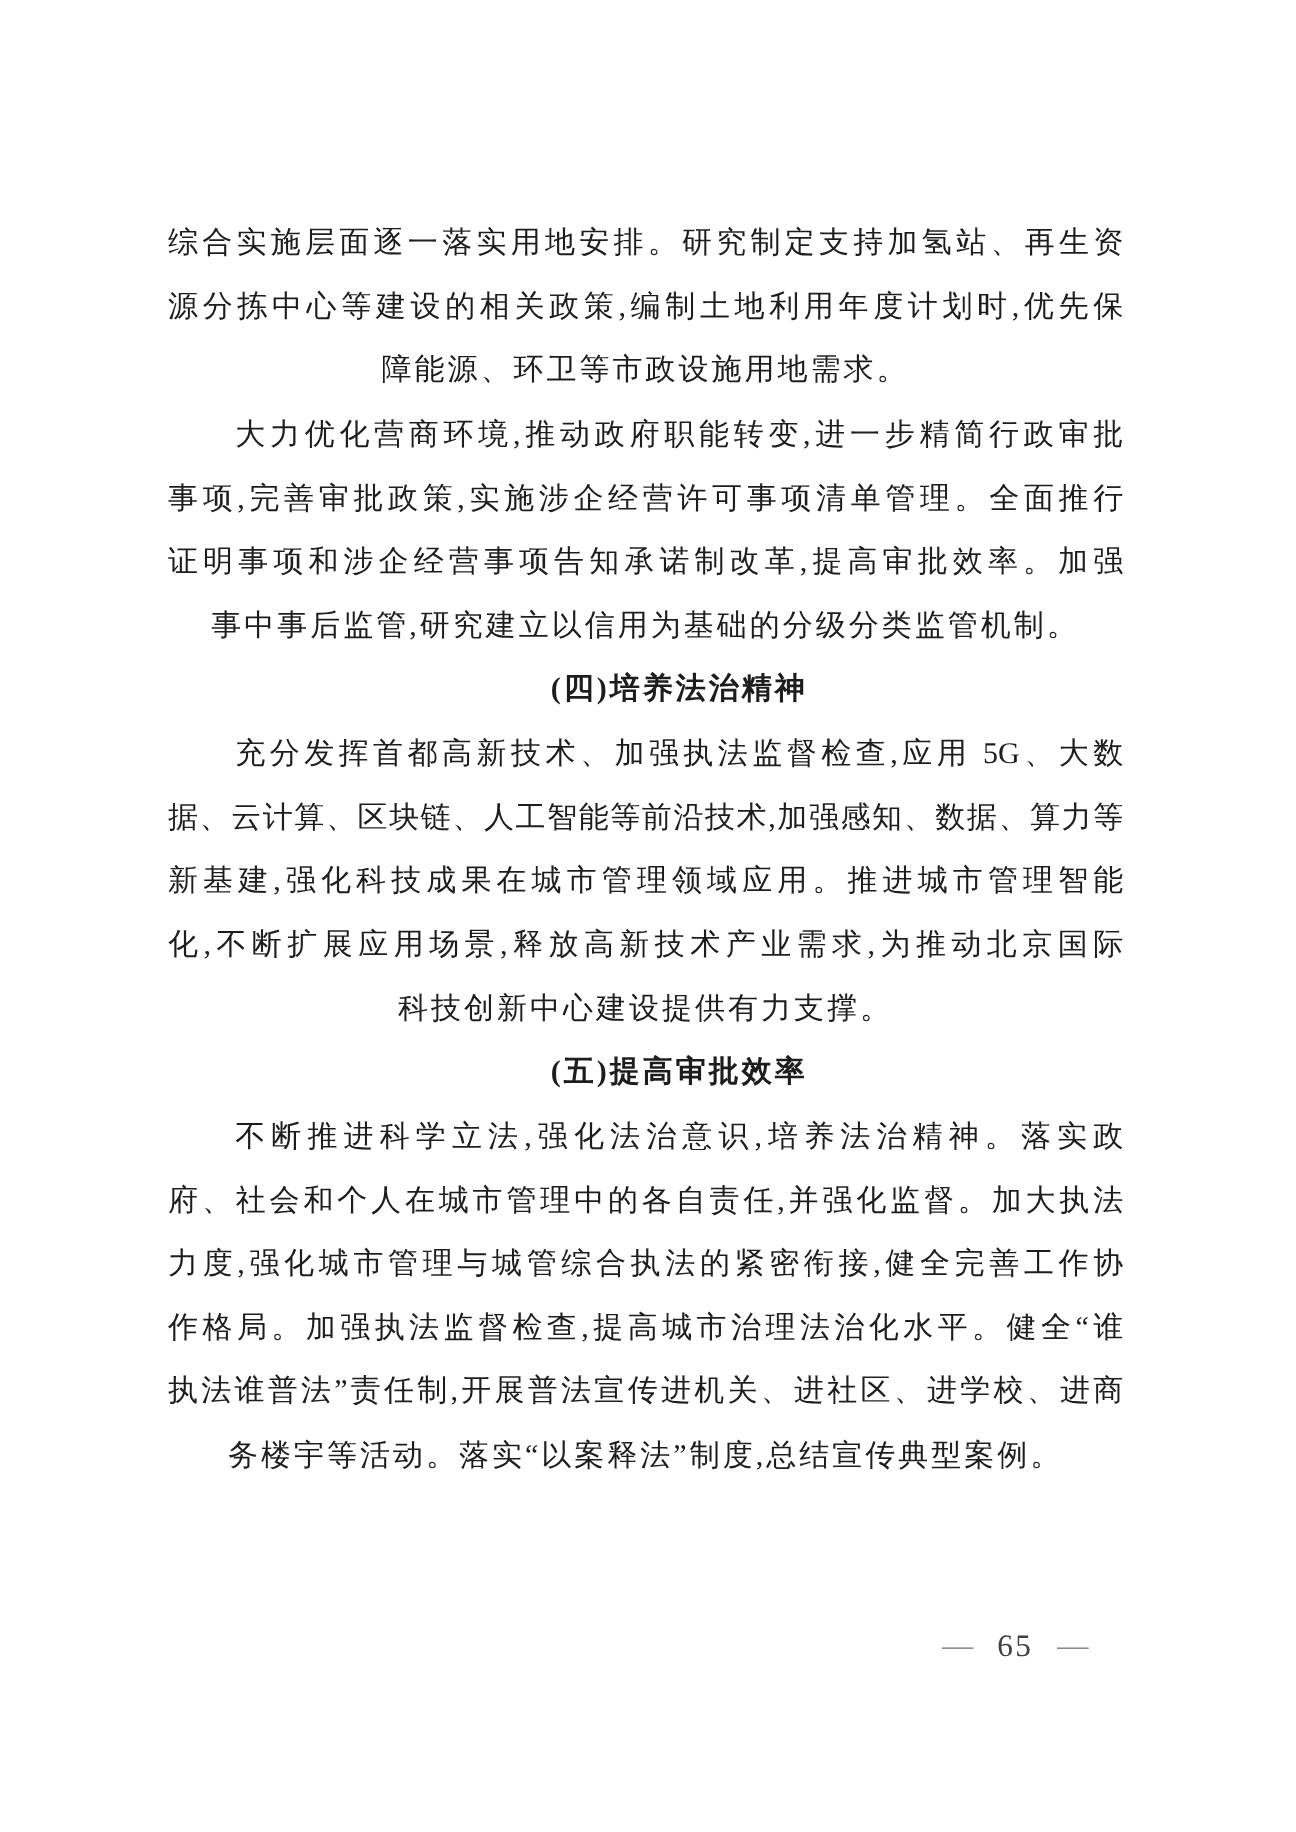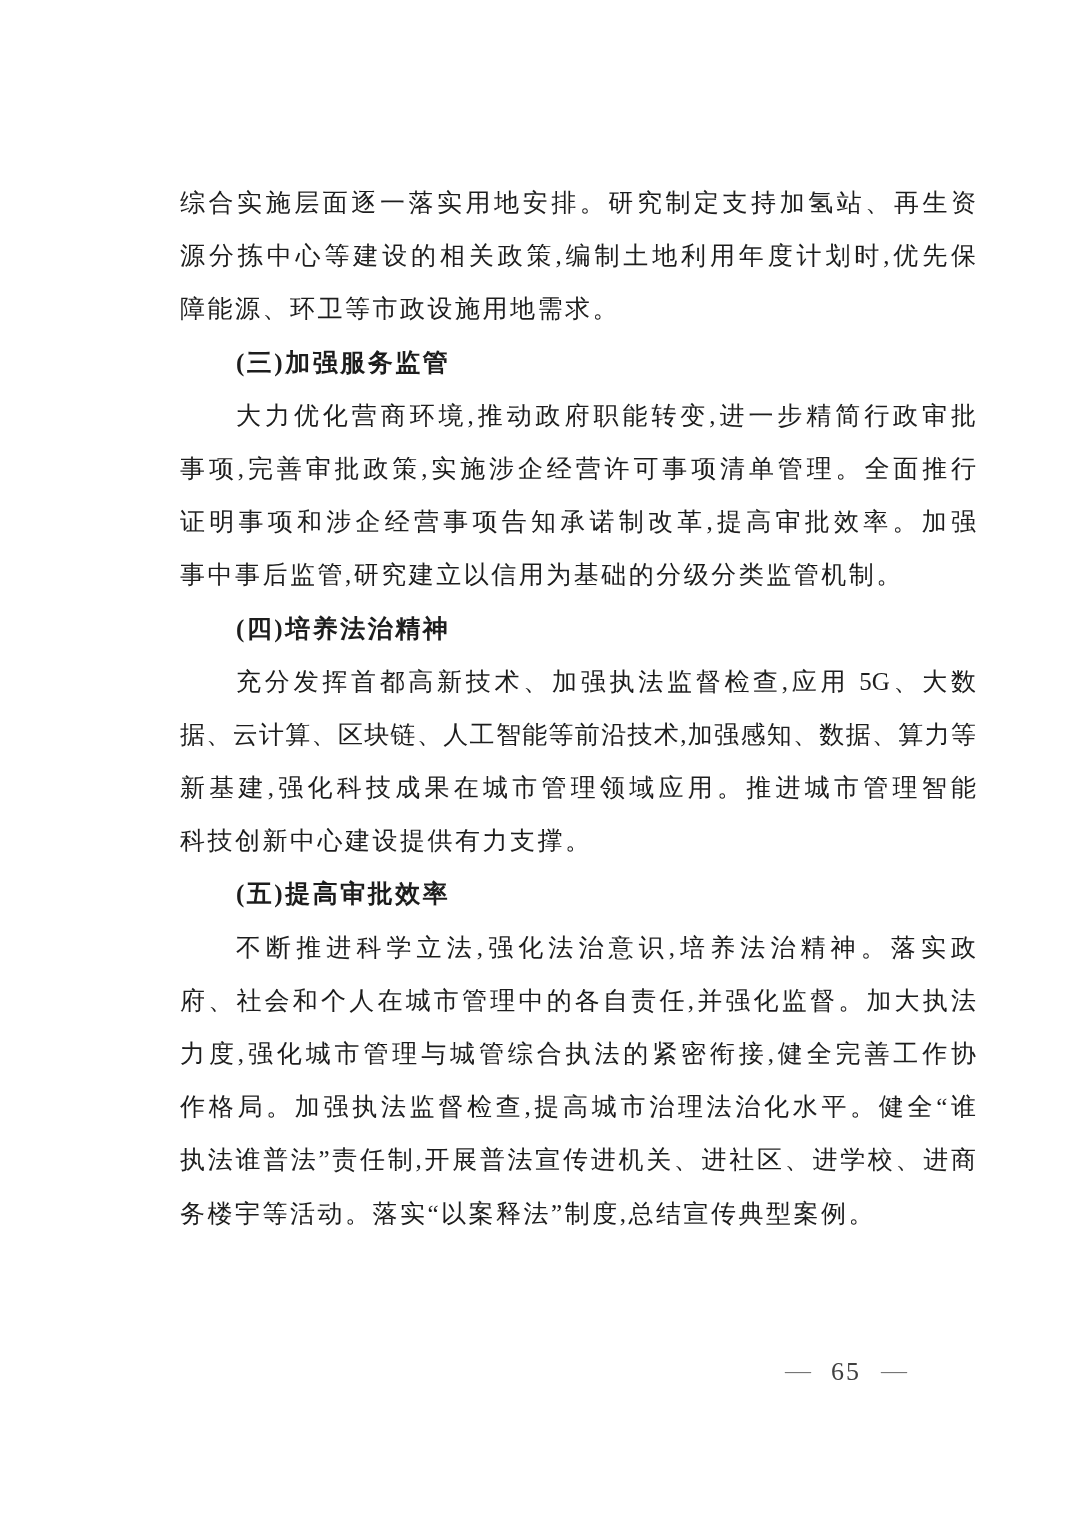--- a/index.html
+++ b/index.html
@@ -9,40 +9,39 @@
     height: 1527px;
     background: #ffffff;
     overflow: hidden;
     font-family: "Liberation Serif", "DejaVu Serif", serif;
   }
   .text-block {
     position: absolute;
     left: 140px;
     top: 176px;
     width: 796px;
-    margin-left: 40px;
   }
   .line {
     height: 53.2px;
     line-height: 53.2px;
     font-size: 25px;
     color: #1d1d1d;
     white-space: nowrap;
   }
   
   .line.cont, .line.para {
     white-space: normal;
     text-align: justify;
     text-align-last: justify;
     text-justify: inter-character;
   }
   
   .line.end, .line.heading {
     letter-spacing: 2.5px;
-    text-align: left;
+    text-align: center;
   }
   .line.para, .line.heading { text-indent: 56px; }
   .line.heading { font-weight: 700; }
   .footer {
     position: absolute;
     top: 1352px;
     right: 173px;
     height: 40px;
     display: flex;
     align-items: center;
@@ -53,29 +52,29 @@
   .footer .num { color: #404040; letter-spacing: 2px; }
 </style>
 </head>
 <body>
 
 <div class="page">
   <div class="text-block">
     <div class="line cont">综合实施层面逐一落实用地安排。研究制定支持加氢站、再生资</div>
     <div class="line cont">源分拣中心等建设的相关政策,编制土地利用年度计划时,优先保</div>
     <div class="line end">障能源、环卫等市政设施用地需求。</div>
-    <div class="line heading">(三)加强服务监管</div>
     <div class="line para">大力优化营商环境,推动政府职能转变,进一步精简行政审批</div>
     <div class="line cont">事项,完善审批政策,实施涉企经营许可事项清单管理。全面推行</div>
     <div class="line cont">证明事项和涉企经营事项告知承诺制改革,提高审批效率。加强</div>
     <div class="line end">事中事后监管,研究建立以信用为基础的分级分类监管机制。</div>
     <div class="line heading">(四)培养法治精神</div>
     <div class="line para">充分发挥首都高新技术、加强执法监督检查,应用 5G、大数</div>
     <div class="line cont">据、云计算、区块链、人工智能等前沿技术,加强感知、数据、算力等</div>
     <div class="line cont">新基建,强化科技成果在城市管理领域应用。推进城市管理智能</div>
+    <div class="line cont">化,不断扩展应用场景,释放高新技术产业需求,为推动北京国际</div>
     <div class="line end">科技创新中心建设提供有力支撑。</div>
     <div class="line heading">(五)提高审批效率</div>
     <div class="line para">不断推进科学立法,强化法治意识,培养法治精神。落实政</div>
     <div class="line cont">府、社会和个人在城市管理中的各自责任,并强化监督。加大执法</div>
     <div class="line cont">力度,强化城市管理与城管综合执法的紧密衔接,健全完善工作协</div>
     <div class="line cont">作格局。加强执法监督检查,提高城市治理法治化水平。健全“谁</div>
     <div class="line cont">执法谁普法”责任制,开展普法宣传进机关、进社区、进学校、进商</div>
     <div class="line end">务楼宇等活动。落实“以案释法”制度,总结宣传典型案例。</div>
   </div>
 

